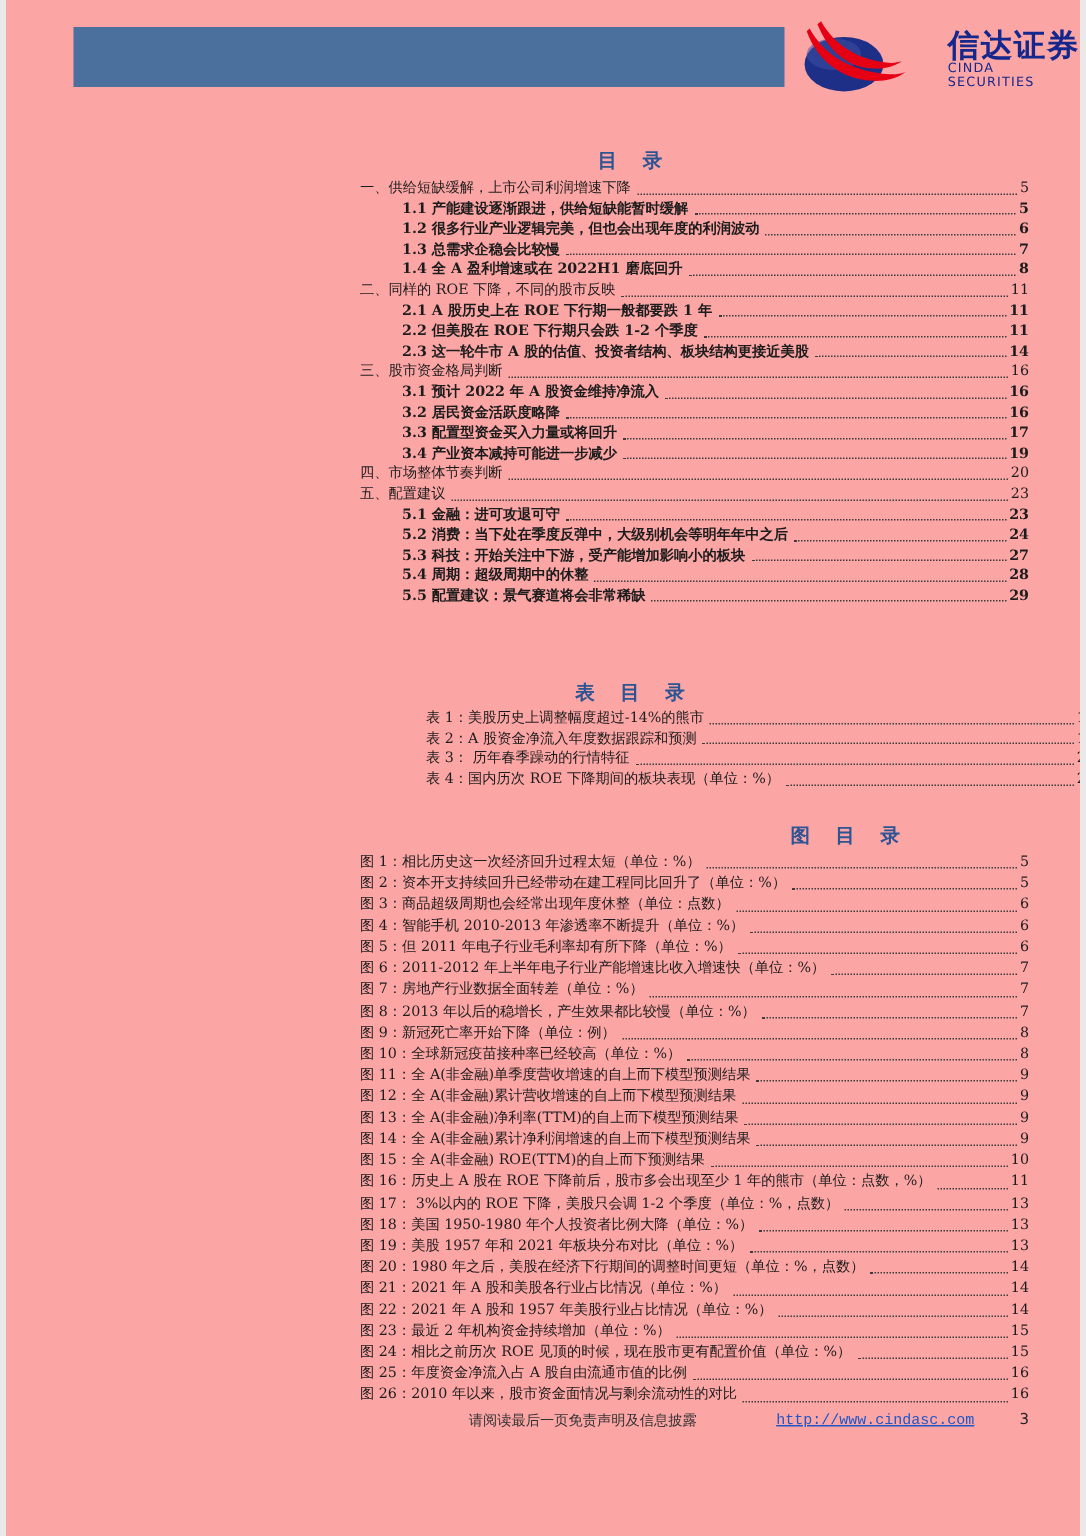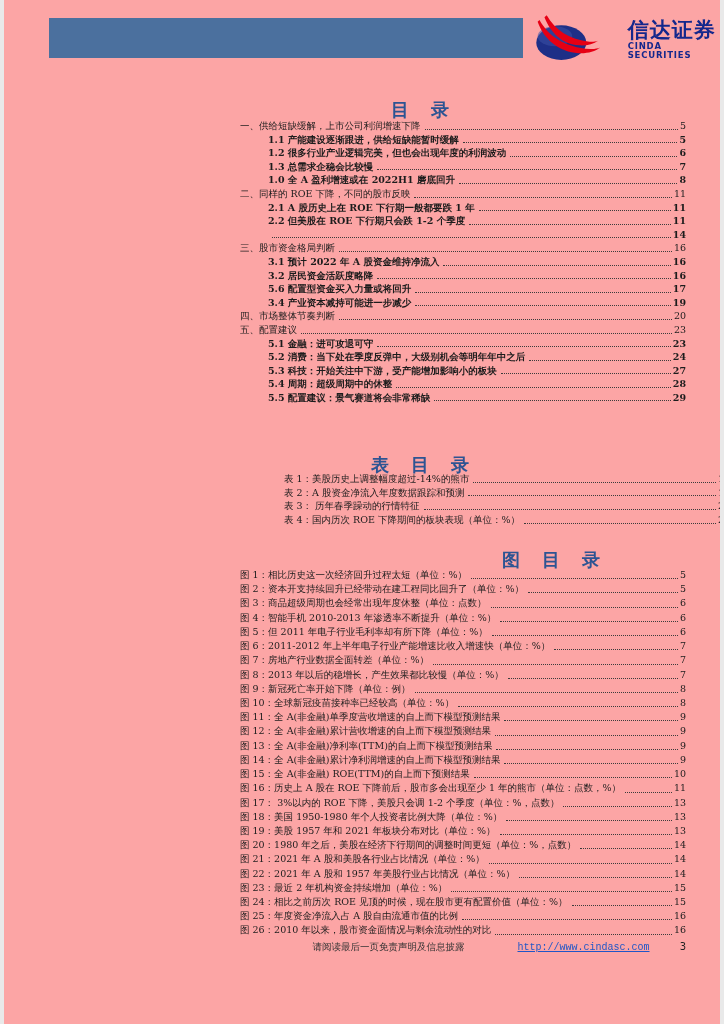--- a/index.html
+++ b/index.html
@@ -22,30 +22,30 @@
     display:flex; align-items:center;
   }
   .logo-text { margin-left:10px; }
   .logo-cn {
     font-size:21px; font-weight:bold;
     color:var(--brand,#14278c);
     letter-spacing:1px; line-height:22px;
     font-family:"DejaVu Sans","Liberation Sans",sans-serif;
   }
   .logo-en {
-    font-size:8.5px; font-weight:bold;
+    font-size:8.5px; font-weight:normal;
     color:var(--brand,#14278c);
     letter-spacing:0.8px; line-height:9px; margin-top:1px;
     font-family:"DejaVu Sans","Liberation Sans",sans-serif;
   }
   
   .sec-head {
     position:absolute; left:236px; width:362px;
     margin:0; text-align:center;
-    font-size:18px; font-weight:bold;
+    font-size:13px; font-weight:bold;
     color:var(--accent,#2d5493);
     letter-spacing:2px;
   }
   .head-toc { top:98px; }
   .head-tab { top:453px; }
   .head-fig { top:548px;text-align:right; }
   
   .list { position:absolute; left:236px; width:446px; }
   .list-toc { top:119px; }
   .list-tab { top:472px;margin-left:44px; }
@@ -126,21 +126,21 @@
         <span class="pg">6</span>
       </div>
 
       <div class="row lvl2">
         <span class="lbl">1.3 总需求企稳会比较慢</span>
         <span class="dots"></span>
         <span class="pg">7</span>
       </div>
 
       <div class="row lvl2">
-        <span class="lbl">1.0 全 A 盈利增速或在 2022H1 磨底回升</span>
+        <span class="lbl">1.4 全 A 盈利增速或在 2022H1 磨底回升</span>
         <span class="dots"></span>
         <span class="pg">8</span>
       </div>
 
       <div class="row lvl1">
         <span class="lbl">二、同样的 ROE 下降，不同的股市反映</span>
         <span class="dots"></span>
         <span class="pg">11</span>
       </div>
 
@@ -150,20 +150,21 @@
         <span class="pg">11</span>
       </div>
 
       <div class="row lvl2">
         <span class="lbl">2.2 但美股在 ROE 下行期只会跌 1-2 个季度</span>
         <span class="dots"></span>
         <span class="pg">11</span>
       </div>
 
       <div class="row lvl2">
+        <span class="lbl">2.3 这一轮牛市 A 股的估值、投资者结构、板块结构更接近美股</span>
         <span class="dots"></span>
         <span class="pg">14</span>
       </div>
 
       <div class="row lvl1">
         <span class="lbl">三、股市资金格局判断</span>
         <span class="dots"></span>
         <span class="pg">16</span>
       </div>
 
@@ -173,21 +174,21 @@
         <span class="pg">16</span>
       </div>
 
       <div class="row lvl2">
         <span class="lbl">3.2 居民资金活跃度略降</span>
         <span class="dots"></span>
         <span class="pg">16</span>
       </div>
 
       <div class="row lvl2">
-        <span class="lbl">5.6 配置型资金买入力量或将回升</span>
+        <span class="lbl">3.3 配置型资金买入力量或将回升</span>
         <span class="dots"></span>
         <span class="pg">17</span>
       </div>
 
       <div class="row lvl2">
         <span class="lbl">3.4 产业资本减持可能进一步减少</span>
         <span class="dots"></span>
         <span class="pg">19</span>
       </div>
 

